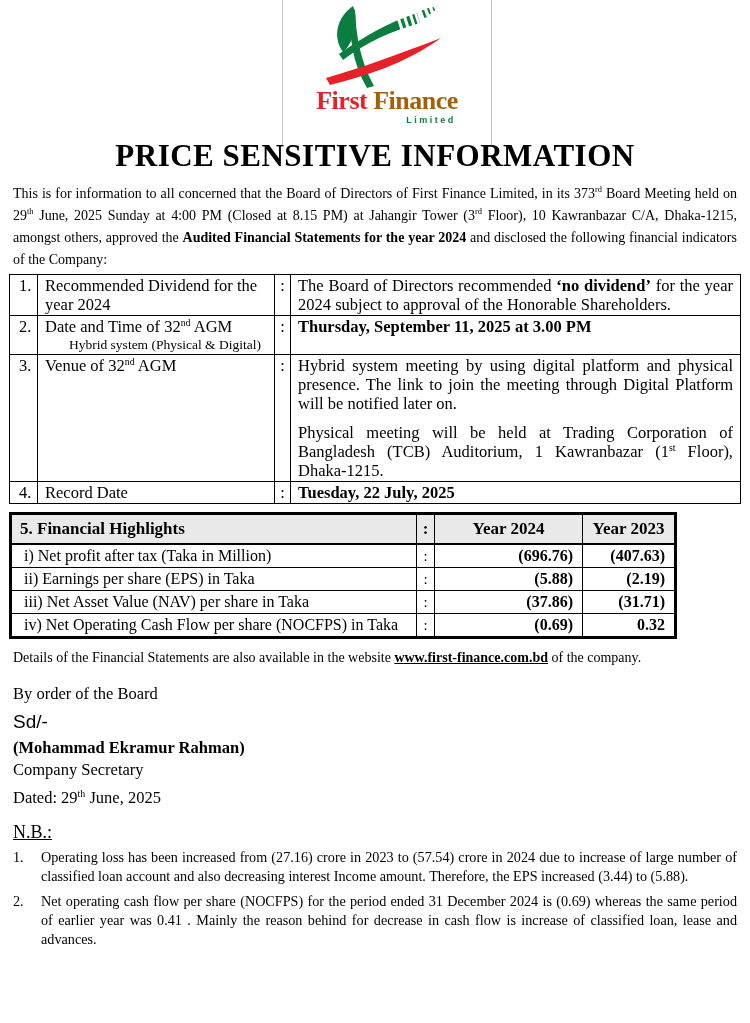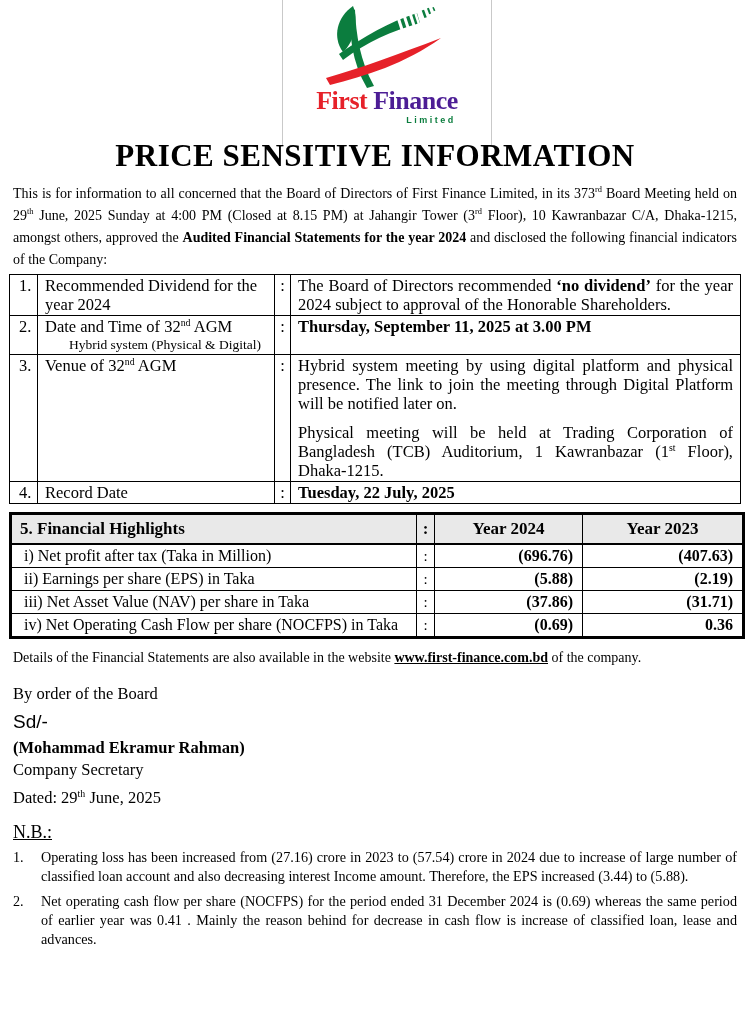--- a/index.html
+++ b/index.html
@@ -16,42 +16,42 @@
   .logo-box {
     position:absolute; left:282px; top:0;
     width:208px; height:145px;
     border-left:1px solid #c9c9c9; border-right:1px solid #c9c9c9;
     display:flex; flex-direction:column; align-items:center;
     background:#fff;
   }
   .logo-mark { margin-top:4px; }
   .brand-line { line-height:1; margin-top:-2px; text-align:center; }
   .brand-first { color:#e62129; font-weight:bold; font-size:26px; letter-spacing:-0.5px; }
-  .brand-finance { color:#4c1d95; font-weight:bold; font-size:26px; letter-spacing:-0.5px; }
+  .brand-finance { color:#a16207; font-weight:bold; font-size:26px; letter-spacing:-0.5px; }
   .brand-limited { display:block; text-align:right; color:#0b7d3e; font-weight:bold;
     font-size:9px; letter-spacing:2.5px; margin-top:2px; padding-right:2px;
     font-family:"Liberation Sans", sans-serif; }
   
   .title { margin:139px 0 0 0; text-align:center; font-size:31px; line-height:34px; font-weight:bold; letter-spacing:0.5px; }
   
   .para { margin:10px 13px 0 13px; font-size:14px; line-height:22px; text-align:justify; }
   .b { font-weight:bold; }
   .sup { vertical-align:super; font-size:60%; line-height:0; }
   
   table { border-collapse:collapse; }
   .t1 { margin:3px 0 0 9px; width:732px; table-layout:fixed; font-size:16.5px; }
   .t1 td { border:1px solid #000; vertical-align:top; padding:1px 7px; line-height:19px; }
   .t1 .c-no { text-align:left; padding-left:9px; }
   .t1 .c-colon { text-align:center; padding:1px 2px; }
   .t1 .c-content { text-align:justify; }
   .label-sub { font-size:13.5px; line-height:17px;margin-left:24px; }
   .cell-p { margin:0; }
   .cell-p2 { margin:10px 0 0 0; }
   
-  .t2 { margin:8px 0 0 9px; width:736px; table-layout:fixed; border:3px solid #000; }
+  .t2 { margin:8px 0 0 9px; width:668px; table-layout:fixed; border:3px solid #000; }
   .t2 td { border:1px solid #000; line-height:20px; }
   .t2 .hdr td { background:#e9e9e9; font-weight:bold; font-size:17px; padding:4px 2px; border-bottom:2px solid #000; }
   .t2 .hdr .h-title { text-align:left; padding-left:8px; }
   .t2 .hdr .h-col { text-align:center; }
   .t2 .f-label { font-size:16px; padding:0 4px 0 12px; }
   .t2 .f-colon { text-align:center; font-size:15px; }
   .t2 .f-val { font-weight:bold; font-size:16px; text-align:right; padding-right:9px; }
   
   .link { font-weight:bold; text-decoration:underline; color:#000; }
   .by-order { margin:14px 13px 0; font-size:16.5px; line-height:22px; }
@@ -170,21 +170,21 @@
     <tr>
       <td class="f-label">iii)  Net Asset Value (NAV) per share in Taka</td>
       <td class="f-colon">:</td>
       <td class="f-val">(37.86)</td>
       <td class="f-val">(31.71)</td>
     </tr>
     <tr>
       <td class="f-label">iv)  Net Operating Cash Flow per share (NOCFPS) in Taka</td>
       <td class="f-colon">:</td>
       <td class="f-val">(0.69)</td>
-      <td class="f-val">0.36</td>
+      <td class="f-val">0.32</td>
     </tr>
   </tbody>
     </table>
 
   <p class="para" style="margin-top:8px"><span>Details of the Financial Statements are also available in the website </span><span class="link">www.first-finance.com.bd</span><span> of the company.</span></p>
 
   <p class="by-order">By order of the Board</p>
   <p class="sd">Sd/-</p>
   <p class="name">(Mohammad Ekramur Rahman)</p>
   <p class="role">Company Secretary</p>

